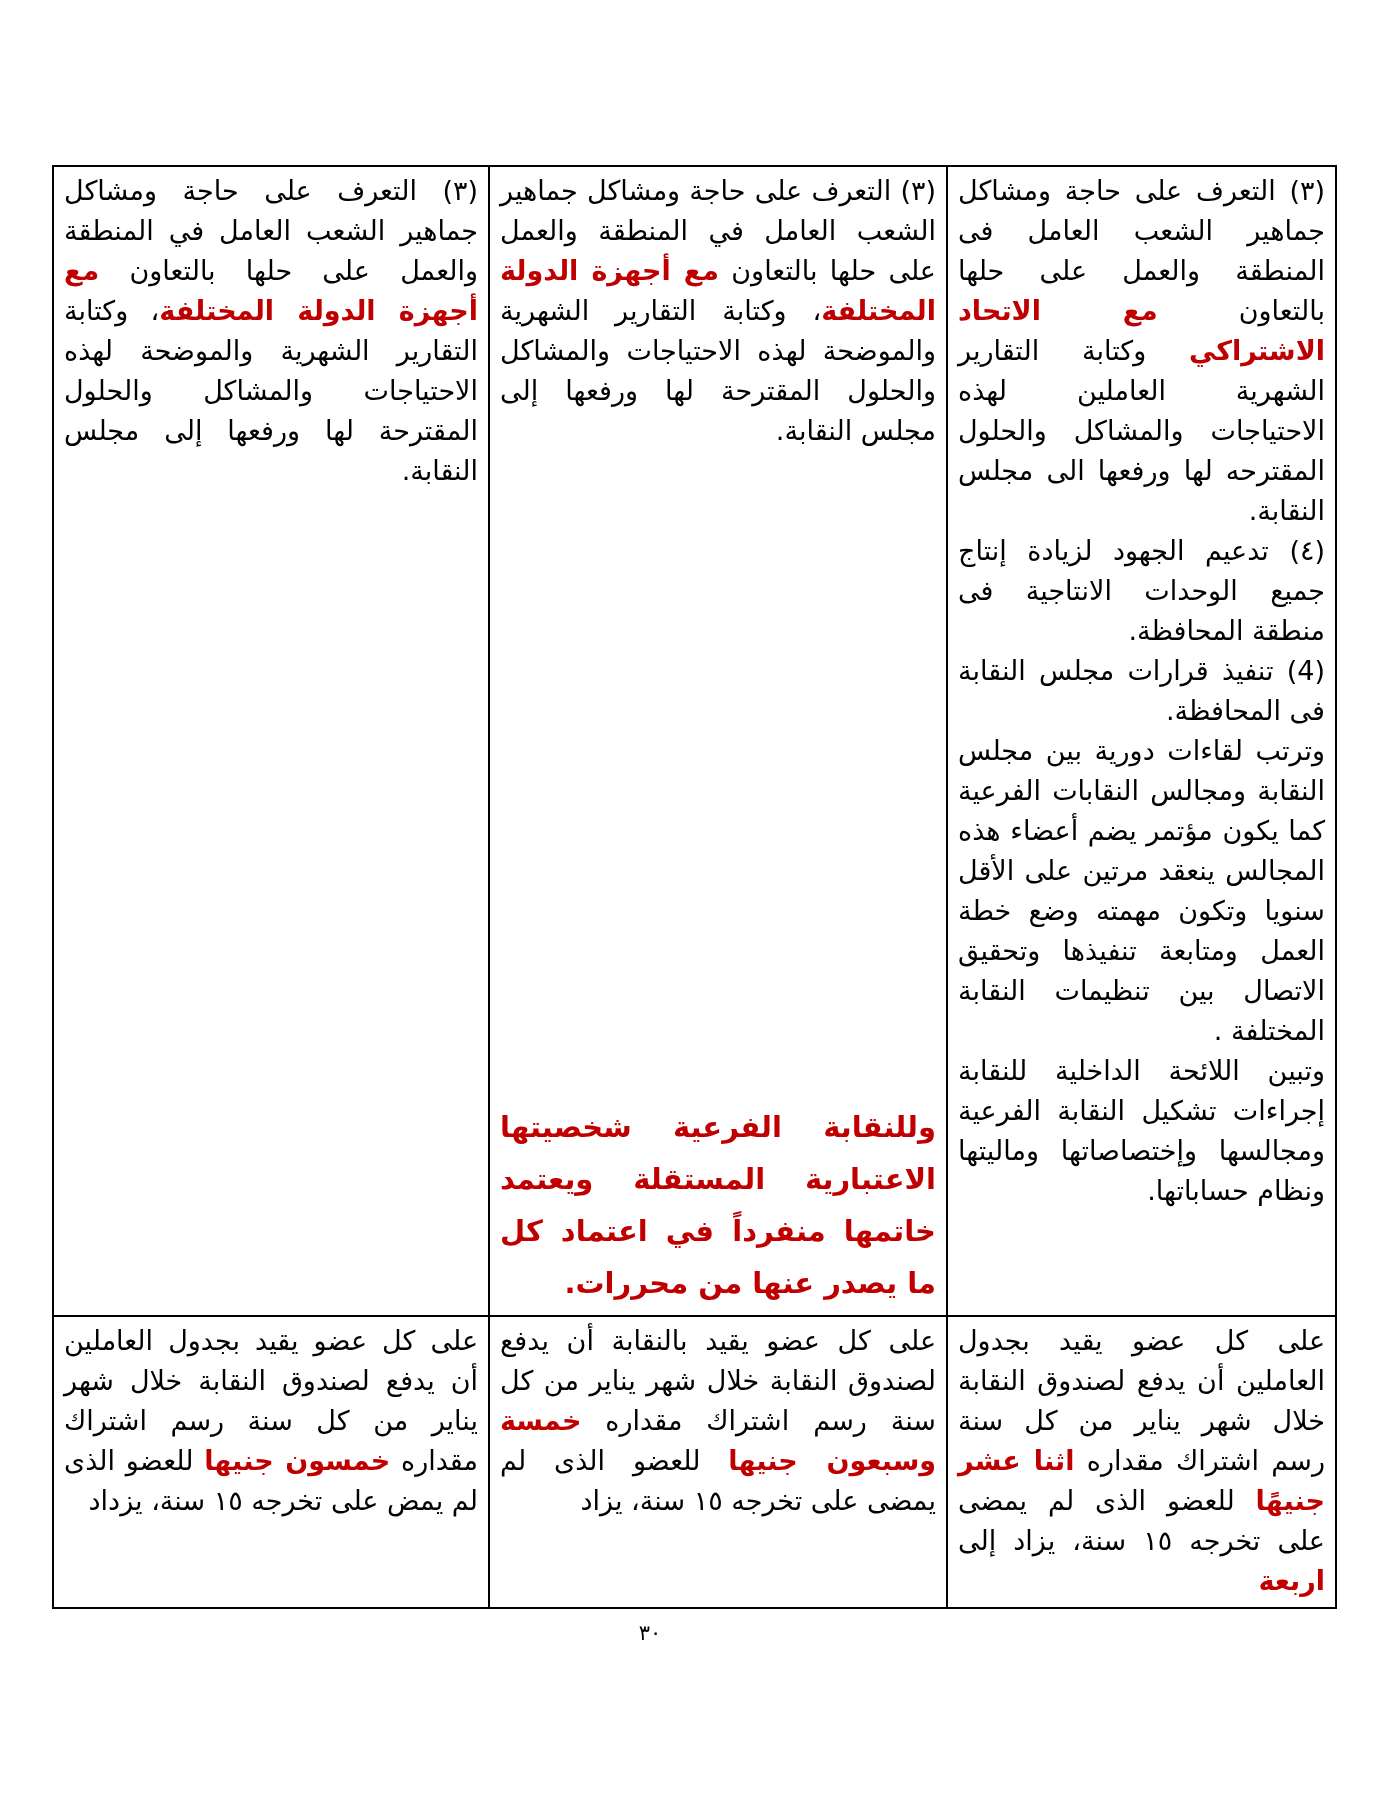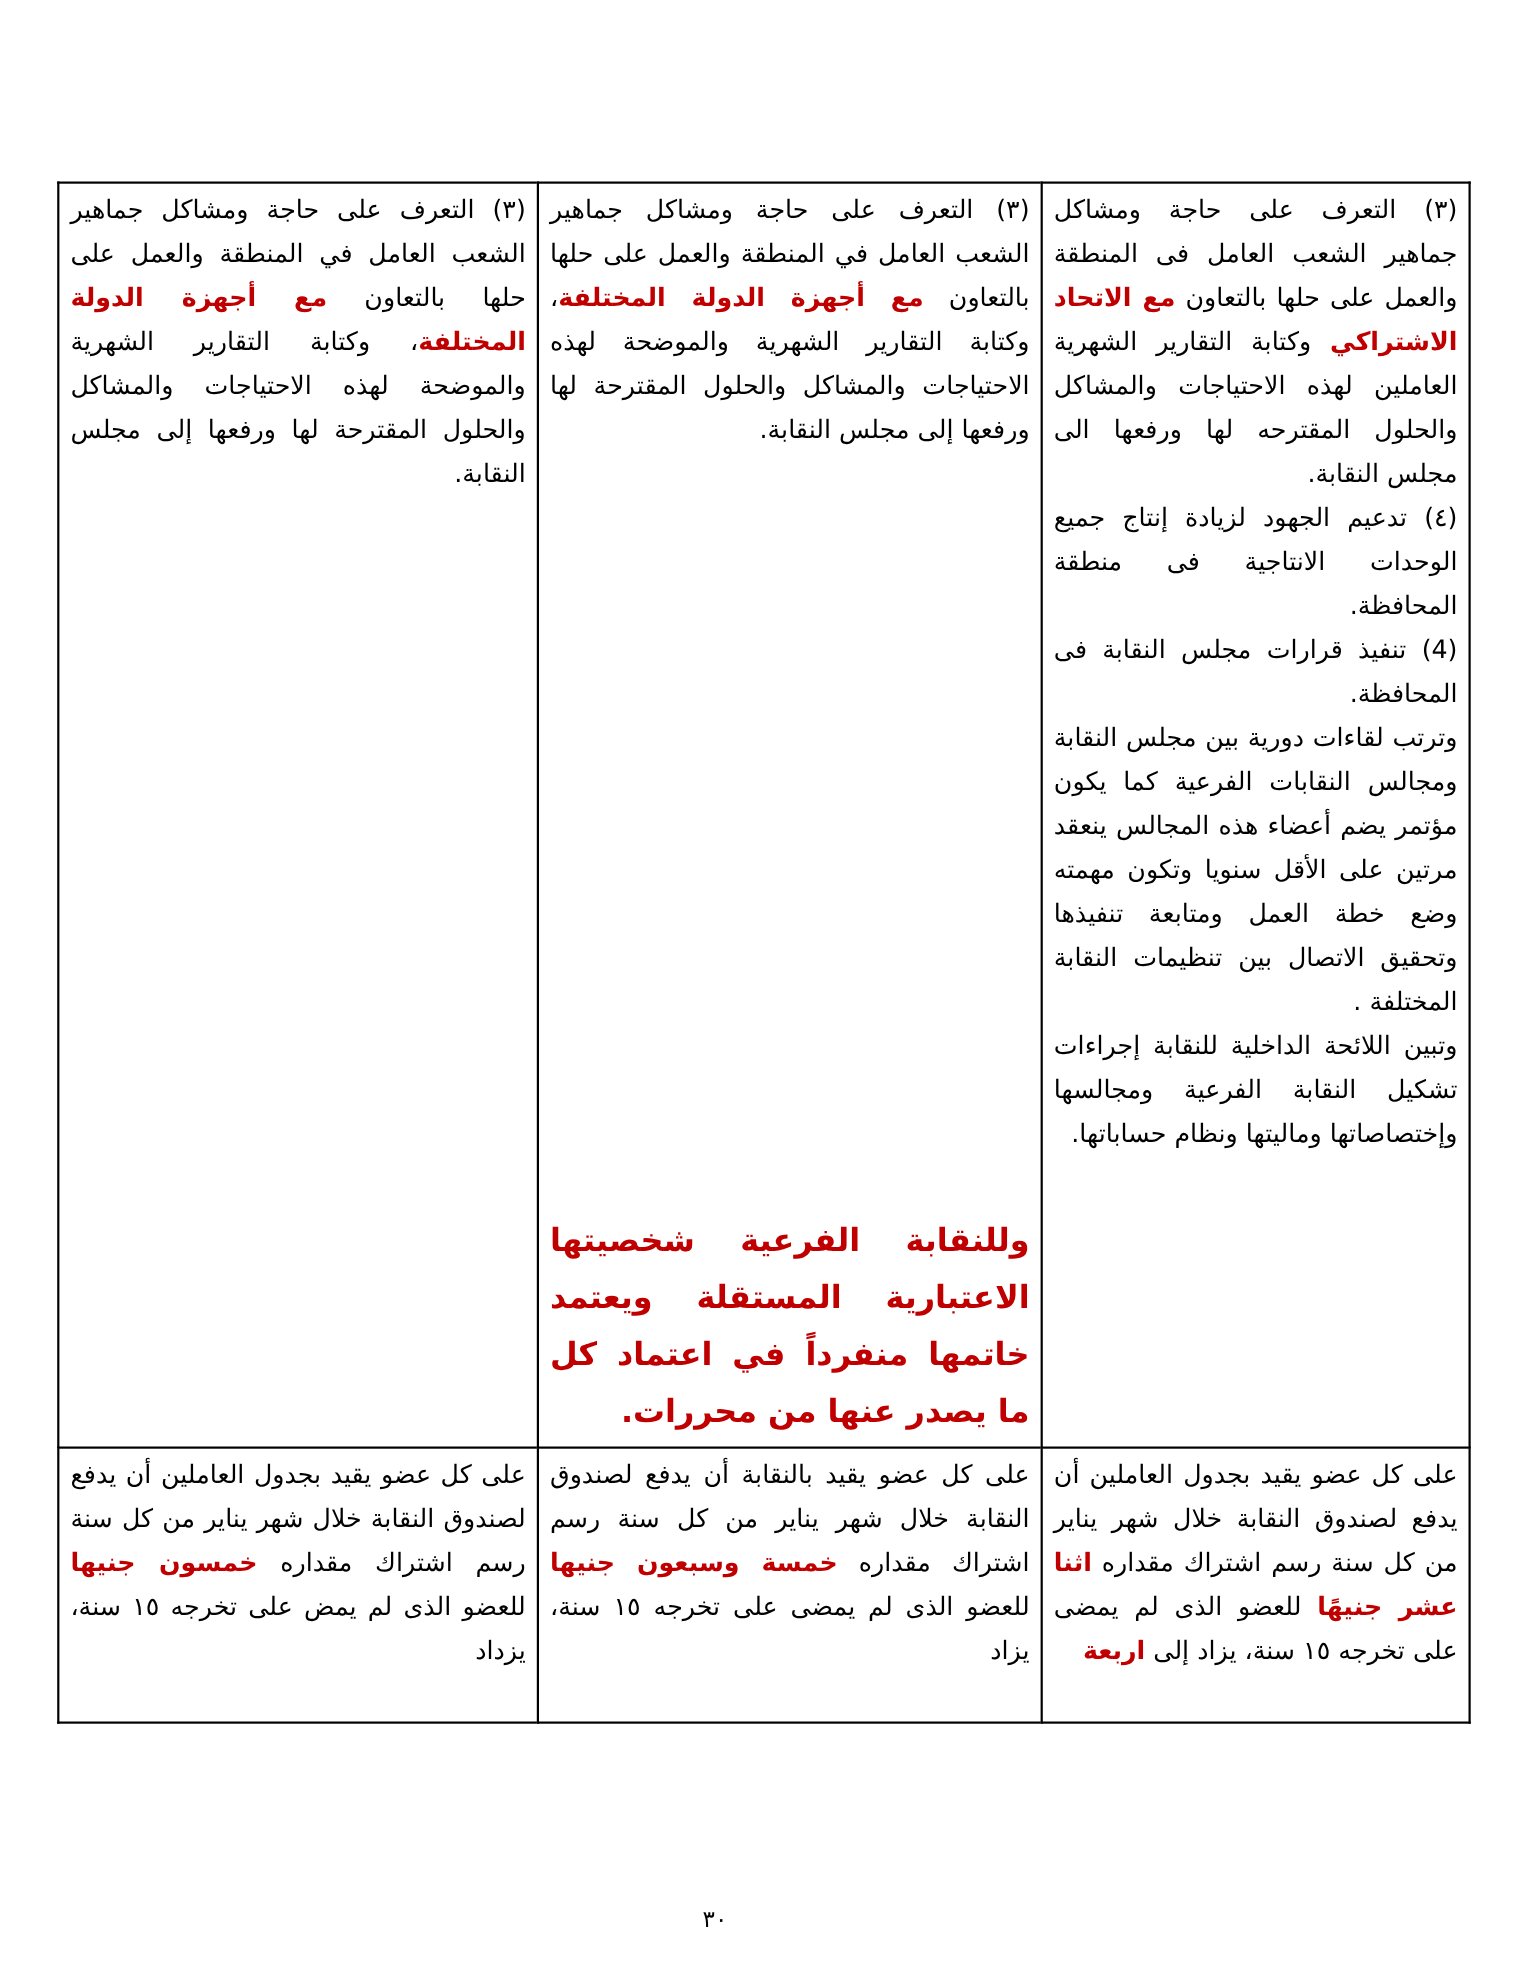--- a/index.html
+++ b/index.html
@@ -26,21 +26,21 @@
   td.cell{
     border:2.5px solid #000;
     vertical-align:top;
     padding:4px 10px 6px 10px;
     color:#000;
   }
   tr.row1 td.cell{height:1138px;}
   tr.row3 td.cell{height:238px;}
   .cell p{
     margin:0;
-    font-size:23px;
+    font-size:27px;
     line-height:40px;
     text-align:justify;
     text-justify:inter-word;
   }
   .red{color:#c00000;font-weight:bold;}
   .flexcol{display:flex;flex-direction:column;height:100%;}
   p.red-para{
     margin-top:auto;
     color:#c00000;
     font-weight:bold;
@@ -56,21 +56,21 @@
     vertical-align:middle;
     padding:2px;
   }
   .banner-label{
     font-weight:bold;
     font-size:25px;
     color:#000;
   }
   .page-number{
     position:absolute;
-    top:1733px;
+    top:1621px;
     left:600px;
     width:100px;
     text-align:center;
     font-size:21px;
     color:#000;
   }
 </style>
 </head>
 <body>
 

